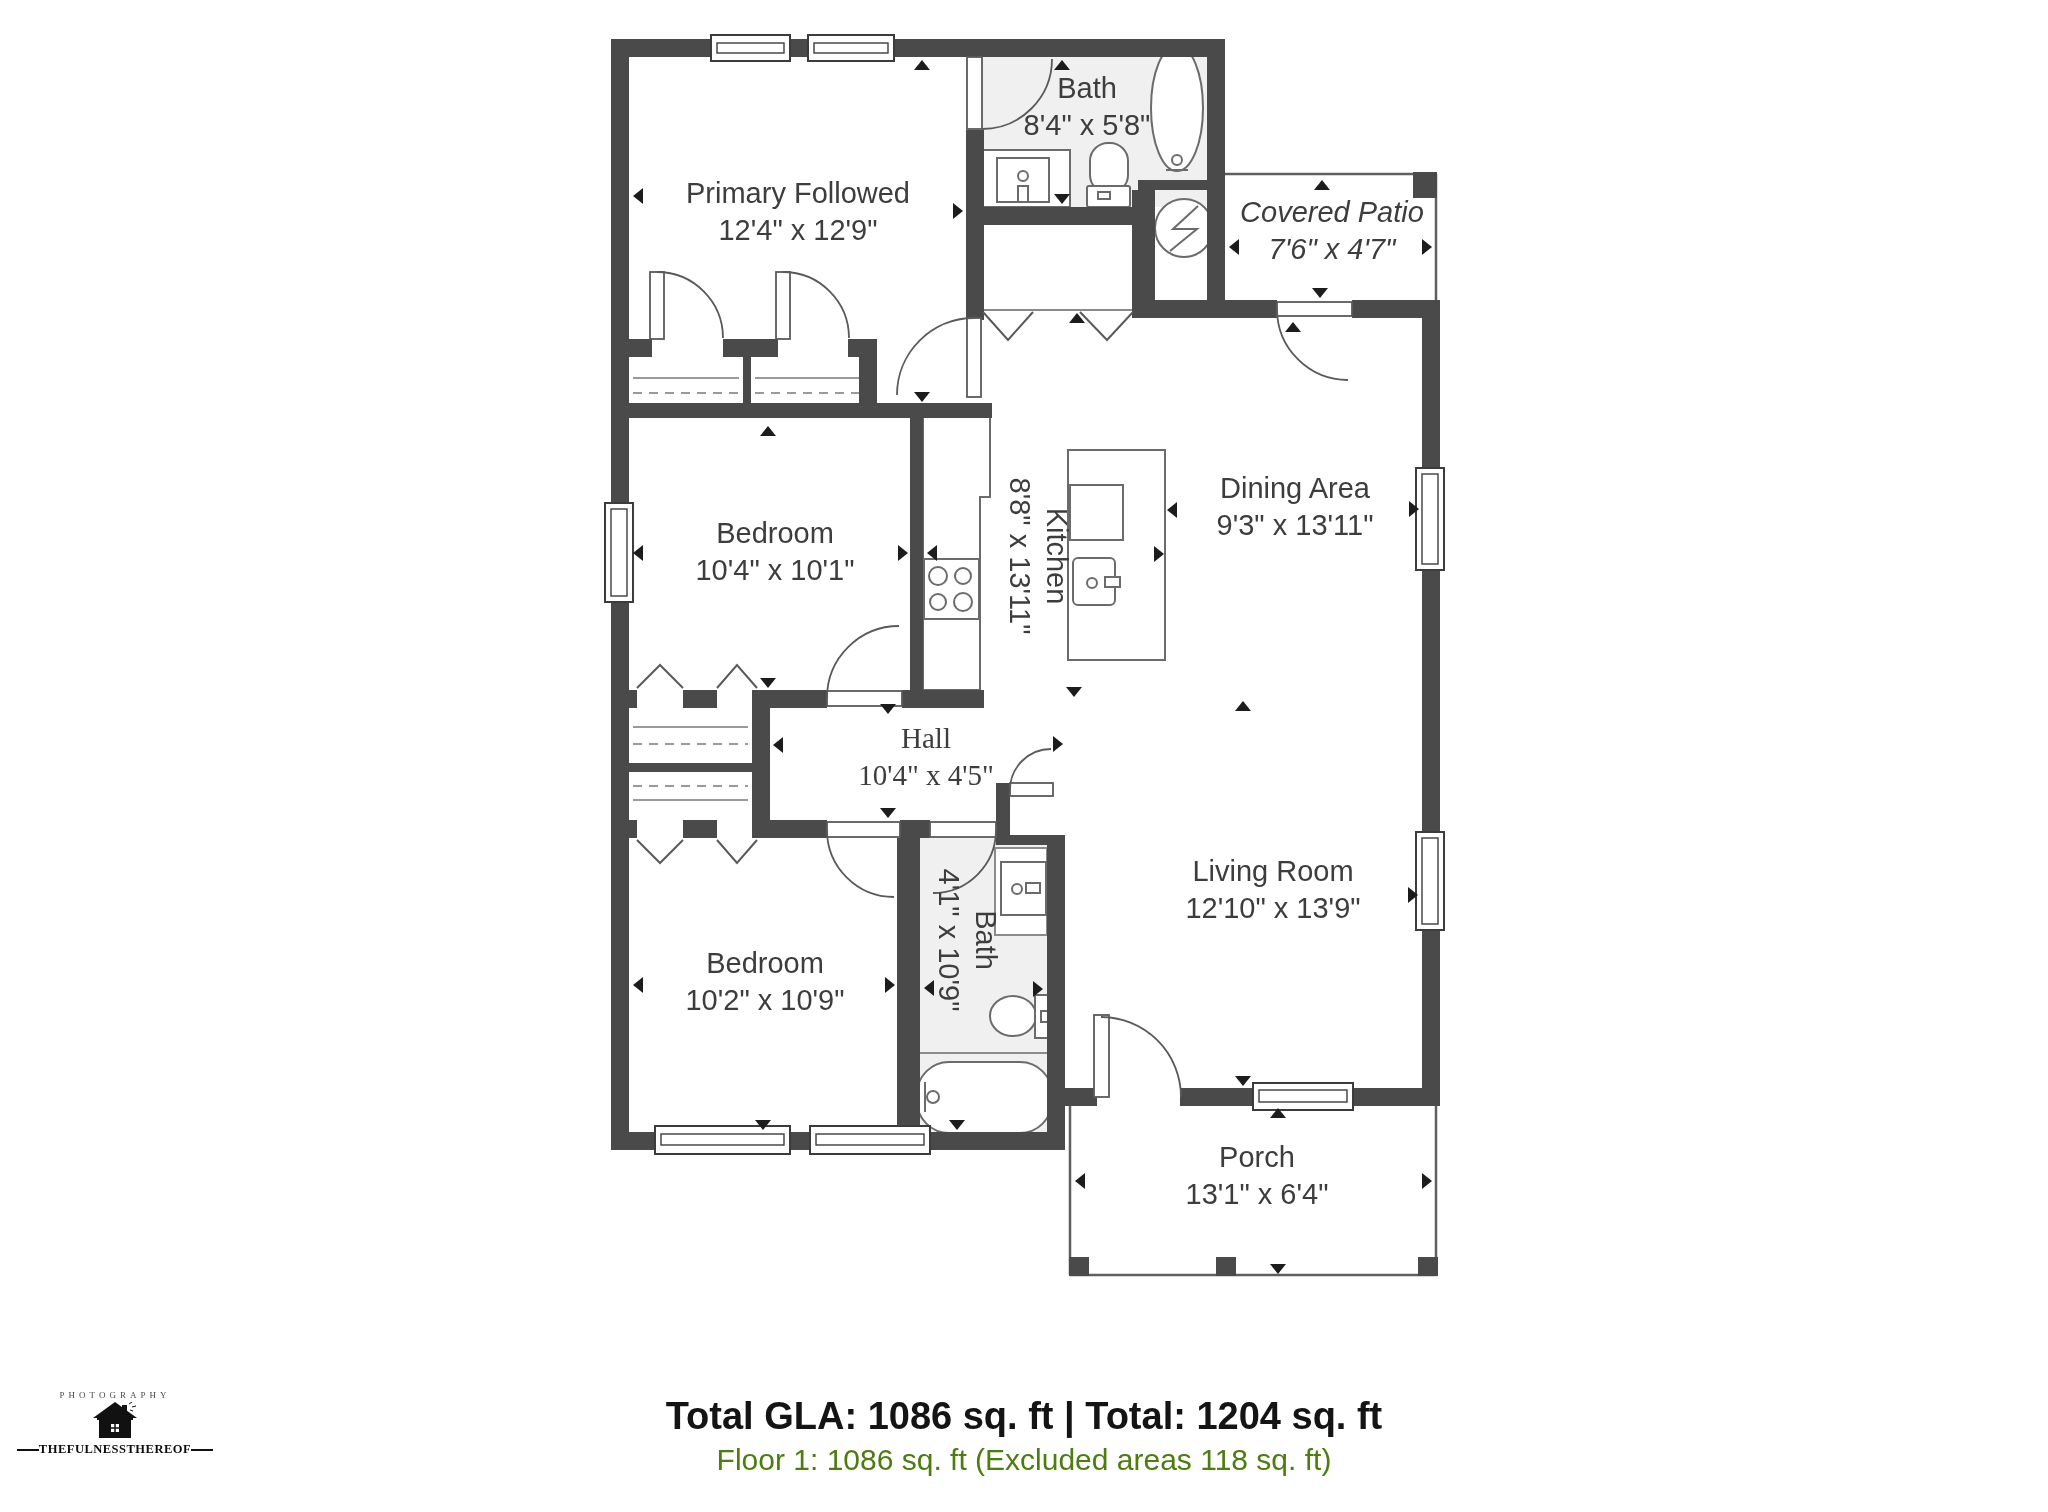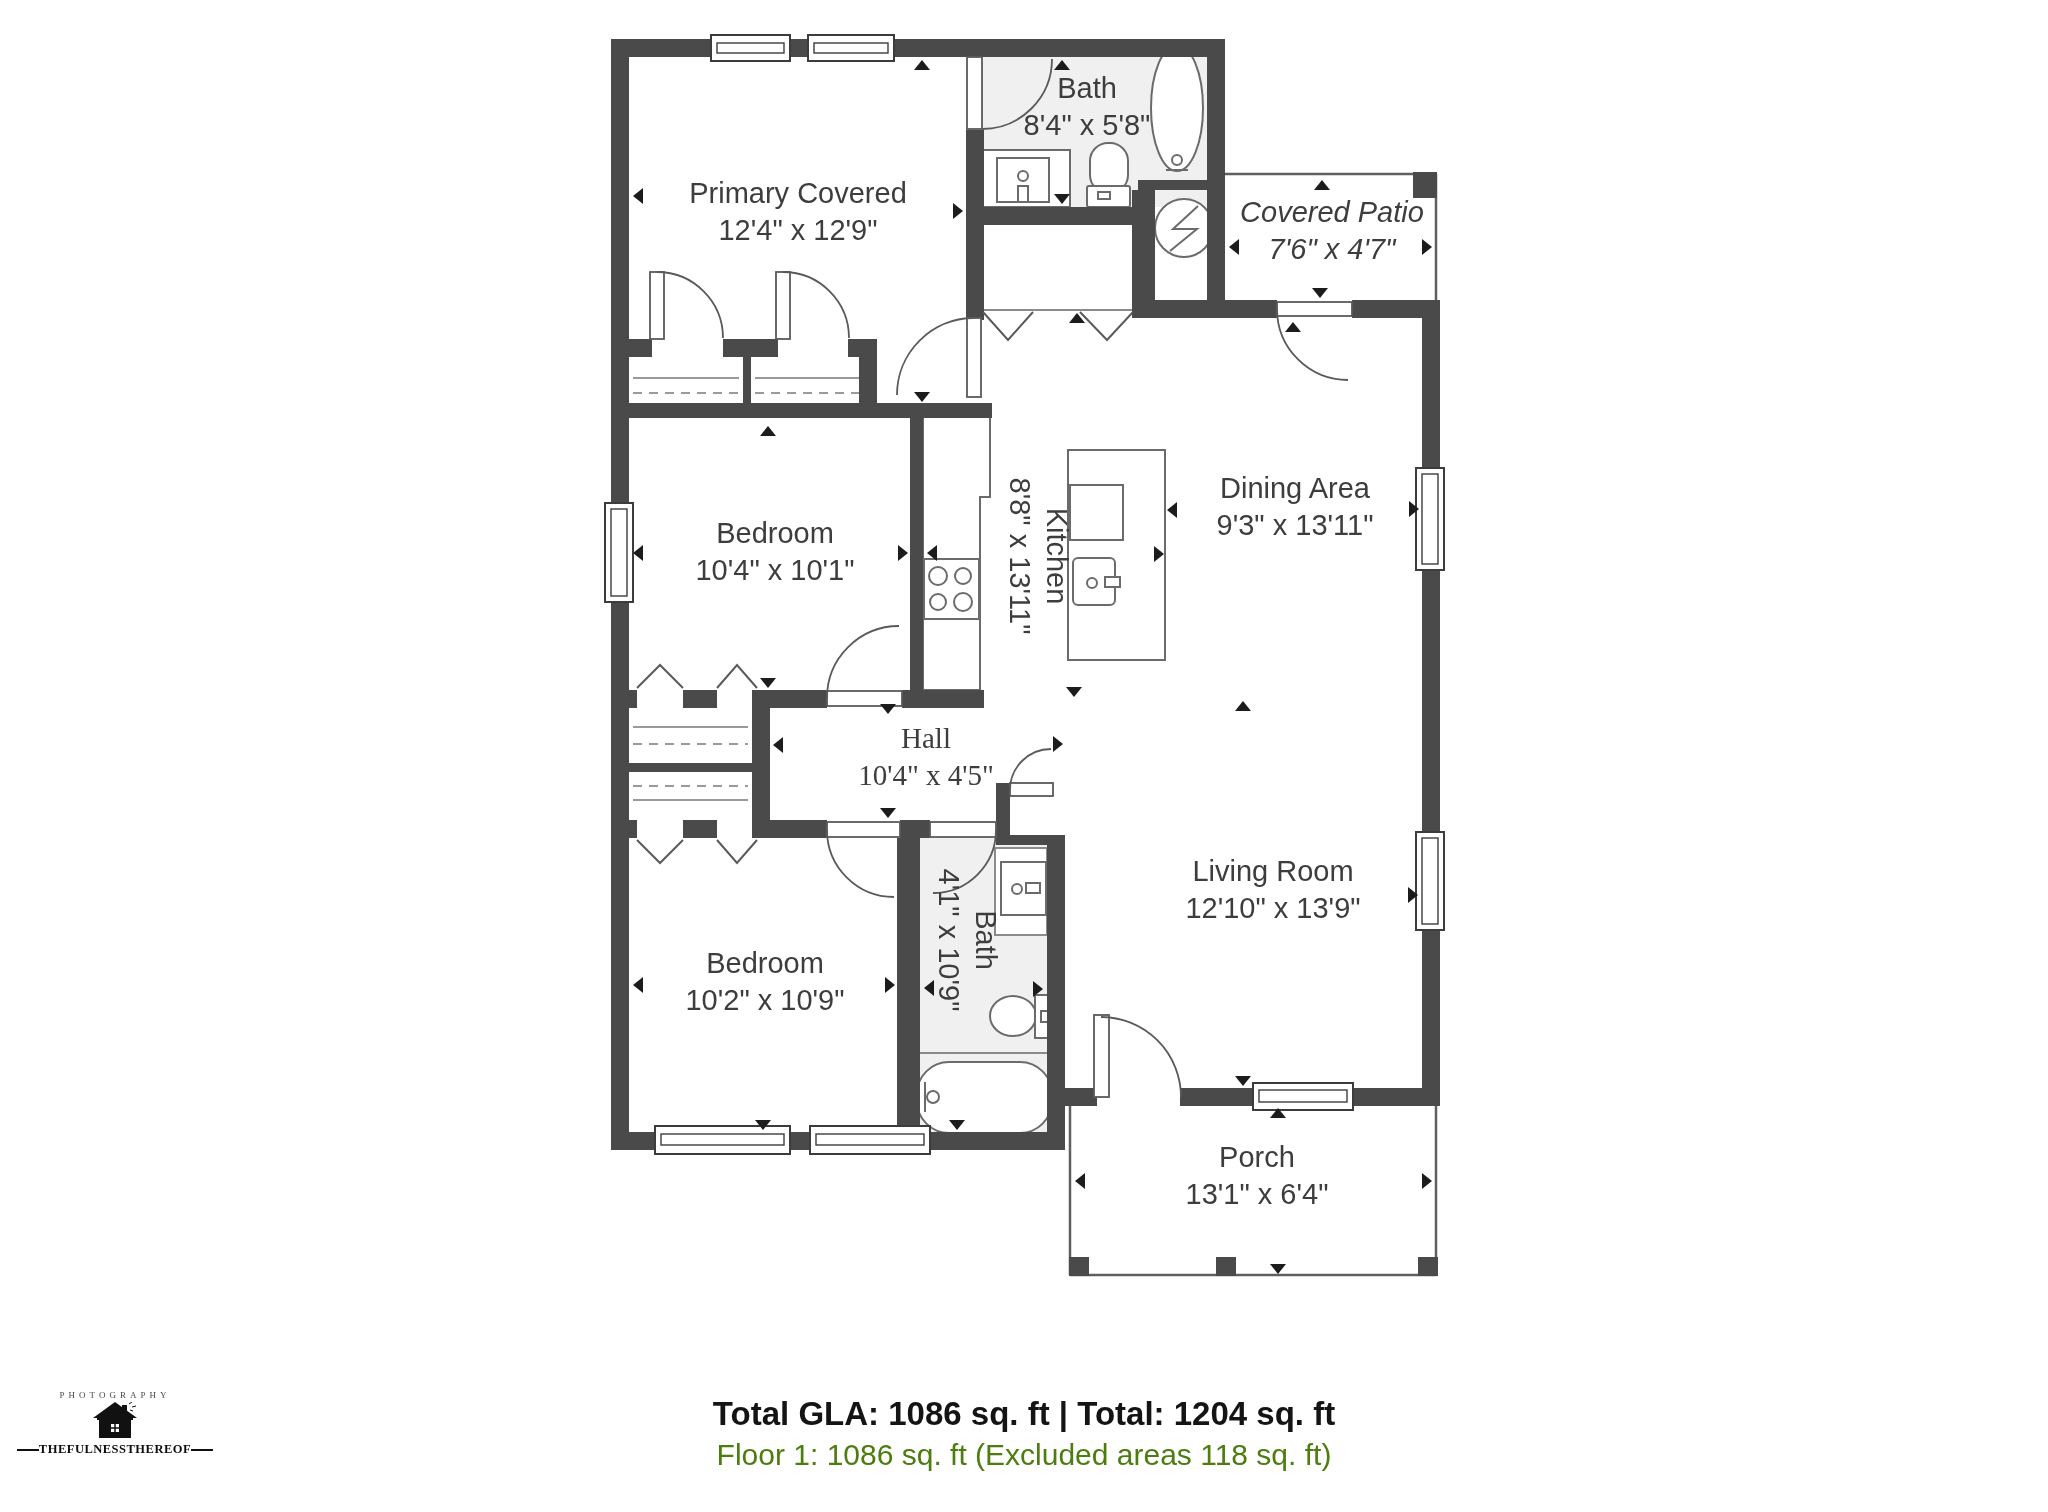--- a/index.html
+++ b/index.html
@@ -18,21 +18,21 @@
   .lbl-bed-mid{left:775px;top:552px;}
   .lbl-kitchen{left:1038px;top:556px;}
   .lbl-dining{left:1295px;top:507px;}
   .lbl-hall{left:926px;top:757px;font-family:Liberation Serif, serif;}
   .lbl-bath-bottom{left:967px;top:940px;}
   .lbl-living{left:1273px;top:890px;}
   .lbl-bed-bottom{left:765px;top:982px;}
   .lbl-porch{left:1257px;top:1176px;}
 
   .footer{position:absolute;left:0;top:1395px;width:2048px;text-align:center;color:#1a1a1a;}
-  .footer .totals{font-size:33px;font-weight:bold;color:#141414;}
+  .footer .totals{font-size:38px;font-weight:bold;color:#141414;}
   .footer .floor{font-size:30px;margin-top:5px;color:#4d7c0f;}
   .footer .disclaimer{font-size:17px;margin-top:20px;color:#2d2d2d;}
 
   .logo{position:absolute;left:35px;top:1390px;width:160px;text-align:center;color:#111;}
   .logo-photo{font-size:9px;letter-spacing:4px;color:#4a4a4a;font-family:Liberation Serif, serif;}
   .logo-house{margin:2px auto 0 auto;display:block;}
   .logo-name{display:flex;align-items:center;justify-content:center;margin-top:2px;}
   .logo-name .txt{font-family:"Liberation Serif","DejaVu Serif",serif;font-weight:bold;
                   font-size:12.5px;letter-spacing:0.5px;color:#0d0d0d;}
   .logo-name .rule{height:2px;background:#111;width:22px;flex:0 0 auto;}
@@ -293,21 +293,21 @@
       <path d="M908,553 l-10,-8 v16 Z"></path>
         <path d="M895,985 l-10,-8 v16 Z"></path>
       <path d="M1043,989 l-10,-8 v16 Z"></path>
         <path d="M1418,895 l-10,-8 v16 Z"></path>
       <path d="M1432,1181 l-10,-8 v16 Z"></path>
         <path d="M1063,744 l-10,-8 v16 Z"></path>
     </g>
   </svg>
 
   <div class="room-label lbl-primary">
-    <div>Primary Covered</div>
+    <div>Primary Followed</div>
     <div>12'4" x 12'9"</div>
   </div>
   <div class="room-label lbl-bath-top">
     <div>Bath</div>
     <div>8'4" x 5'8"</div>
   </div>
   <div class="room-label lbl-patio">
     <div>Covered Patio</div>
     <div>7'6" x 4'7"</div>
   </div>

